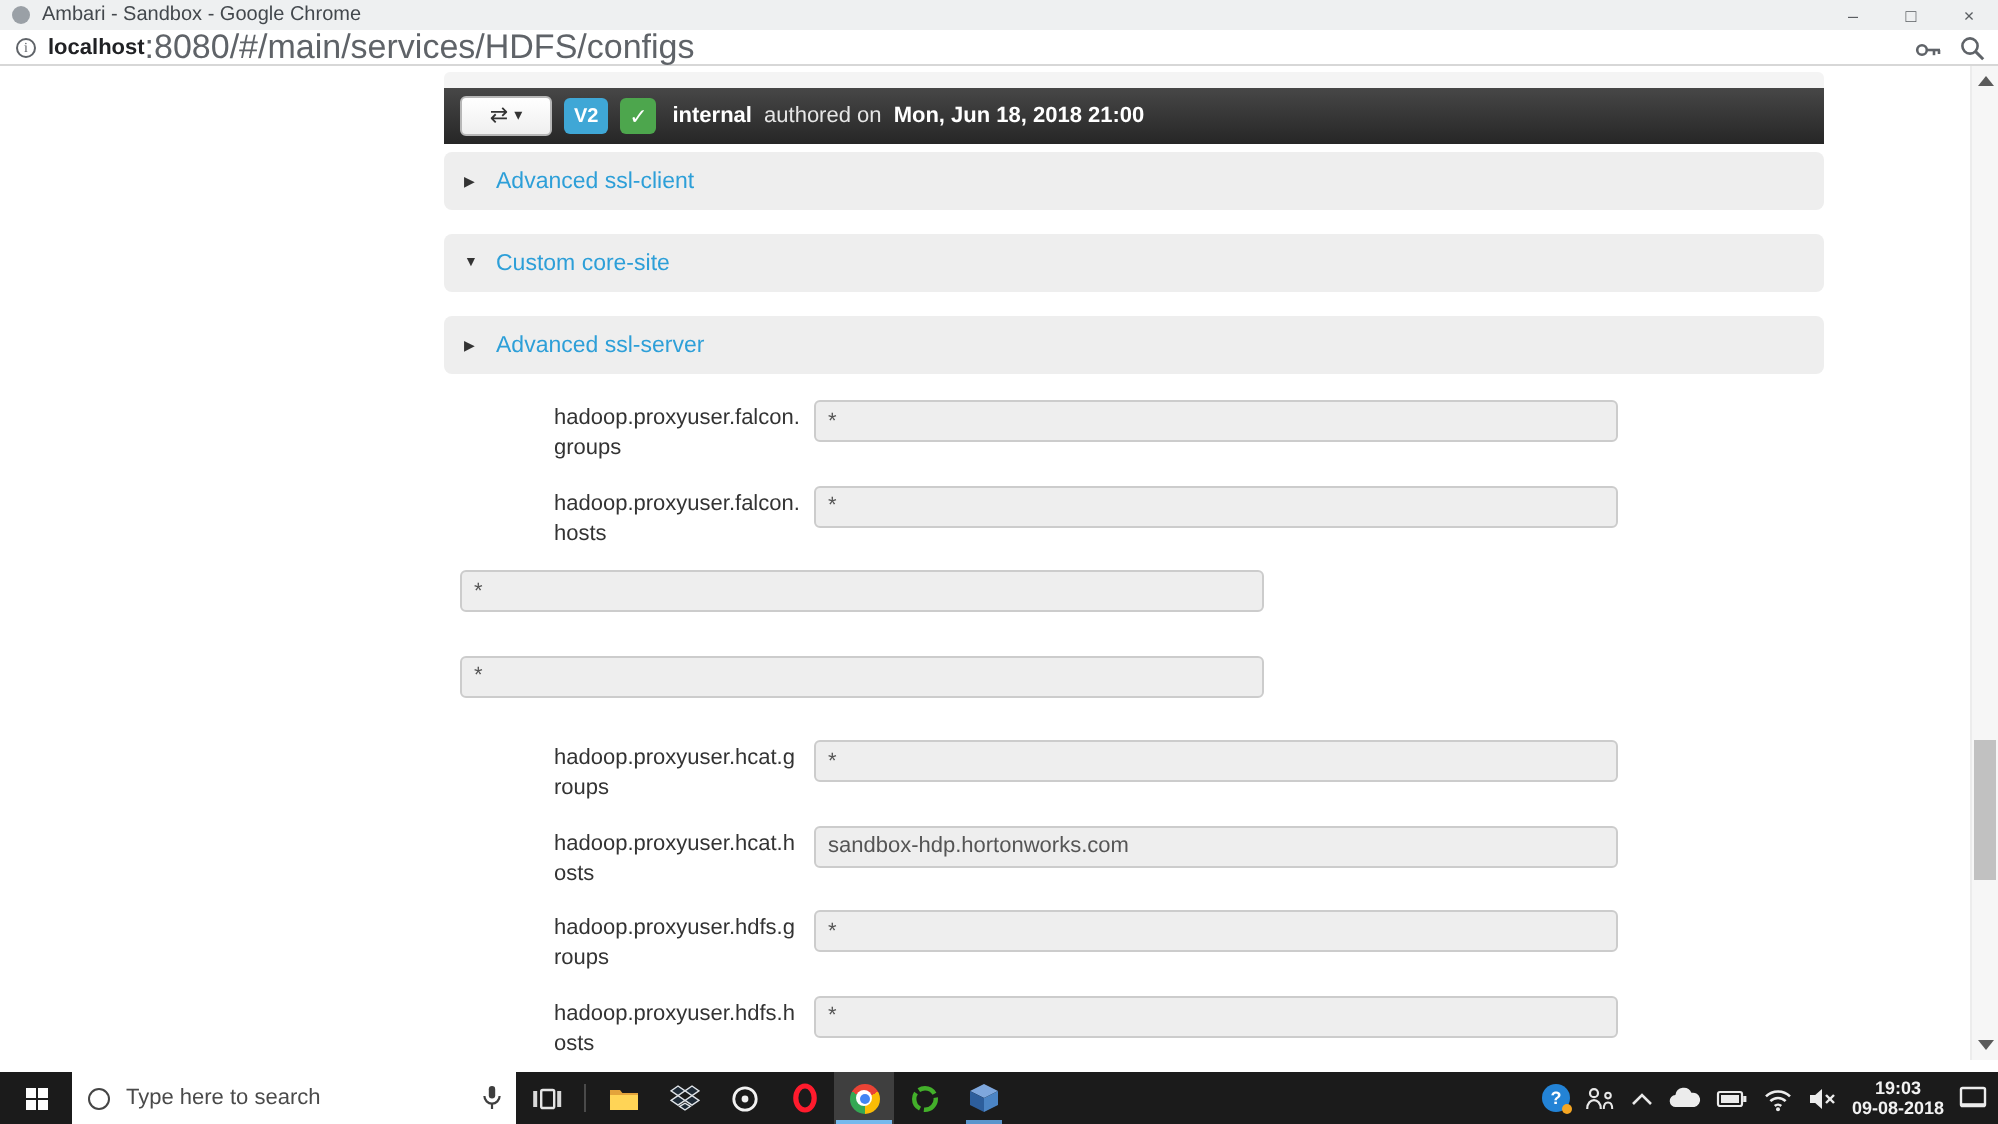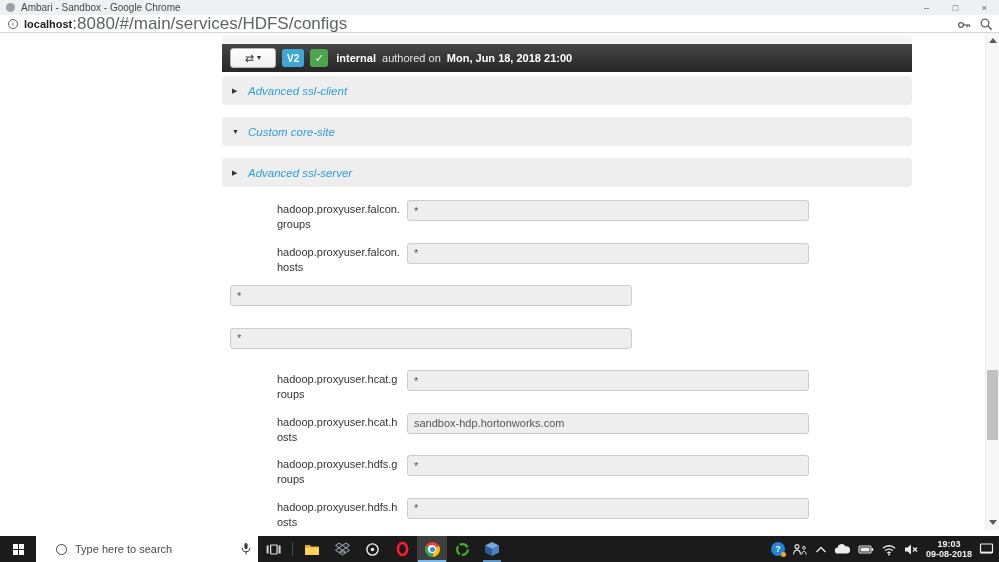--- a/index.html
+++ b/index.html
@@ -25,21 +25,21 @@
   .version-bar { height:28px; background:linear-gradient(#474747,#262626); display:flex; align-items:center; padding-left:8px; gap:6px; }
   .compare-btn { height:20px; width:46px; background:linear-gradient(#fff,#efefef); border:1px solid #b7b7b7; border-radius:3px; display:flex; align-items:center; justify-content:center; gap:3px; color:#333; }
   .compare-glyph { font-size:11px; line-height:1; }
   .caret { font-size:8px; line-height:1; }
   .v-badge { height:18px; padding:0 5px; background:#3fa7d6; border-radius:3px; color:#fff; font-size:10px; font-weight:bold; display:flex; align-items:center; }
   .chk-badge { height:18px; width:18px; background:#4da64d; border-radius:3px; color:#fff; font-size:11px; font-weight:bold; display:flex; align-items:center; justify-content:center; }
   .v-text { color:#fff; font-size:11px; margin-left:2px; }
   .v-text .bold { font-weight:bold; }
   .v-text .norm { font-weight:normal; color:#e6e6e6; padding:0 3px; }
 
-  .section { height:29px; background:#eee; border-radius:4px; display:flex; align-items:center; padding-left:10px; margin-top:12px; cursor:pointer;font-style:italic; }
+  .section { height:29px; background:#eee; border-radius:4px; display:flex; align-items:center; padding-left:10px; margin-top:12px; cursor:pointer; }
   .section.first { margin-top:4px; }
   .sec-arrow { font-size:7px; color:#333; width:16px; }
   .sec-label { font-size:11.5px; color:#2d9fd8; }
 
   .sec-body { background:#fff; padding-top:13px; }
   .cfg-row { height:42.5px; display:flex; align-items:flex-start; padding-left:8px; }
   .cfg-label { width:124px; margin-right:6px; font-size:11px; line-height:15px; color:#333; word-break:break-all; padding-top:2px;margin-left:47px; }
   .cfg-input { width:402px; height:21px; background:#eee; border:1px solid #ccc; border-radius:3px; font-size:11px; color:#555; padding:0 6px; font-family:"Liberation Sans","DejaVu Sans",sans-serif; outline:none; }
 
   
@@ -48,21 +48,21 @@
   .sb-up { top:5px; border-left:4px solid transparent; border-right:4px solid transparent; border-bottom:5px solid #5a5a5a; }
   .sb-down { bottom:5px; border-left:4px solid transparent; border-right:4px solid transparent; border-top:5px solid #5a5a5a; }
   .sb-thumb { position:absolute; top:337px; left:1px; width:11px; height:70px; background:#c1c1c1; }
 
   
   .taskbar { position:absolute; left:0; bottom:0; width:999px; height:26px; background:#1b1b1b; display:flex; align-items:stretch; }
   .tb-btn { width:30px; display:flex; align-items:center; justify-content:center; position:relative; }
   .start-btn { width:36px; }
   .win-logo { width:11px; height:11px; display:grid; grid-template-columns:5px 5px; grid-template-rows:5px 5px; gap:1px; }
   .win-logo span { background:#fdfdfd; }
-  .search-box { width:222px; background:#fff; display:flex; align-items:center; padding:0 6px 0 20px; }
+  .search-box { width:222px; background:#fff; display:flex; align-items:center; padding:0 6px 0 8px; }
   .cortana-ring { width:11px; height:11px; border:1.5px solid #454545; border-radius:50%; margin-right:8px; flex:none; }
   .search-input { border:none; outline:none; flex:1; font-size:11px; color:#3a3a3a; font-family:"Liberation Sans",sans-serif; background:transparent; min-width:0; }
   .search-input::placeholder { color:#4a4a4a; opacity:1; }
   .tb-sep { width:1px; height:14px; background:#4a4a4a; align-self:center; margin:0 4px; }
   .active-app { background:rgba(255,255,255,0.16); }
   .underline { position:absolute; bottom:0; left:1px; right:1px; height:2px; background:#76b9ed; }
   .underline.dim { left:6px; right:6px; background:#5a95cc; }
   .chrome-ball { width:15px; height:15px; border-radius:50%; background:conic-gradient(from -60deg,#ea4335 0 120deg,#fbbc05 0 240deg,#34a853 0 360deg); position:relative; }
   .chrome-ball::before { content:""; position:absolute; inset:3.5px; background:#fff; border-radius:50%; }
   .chrome-ball::after { content:""; position:absolute; inset:5px; background:#4285f4; border-radius:50%; }

